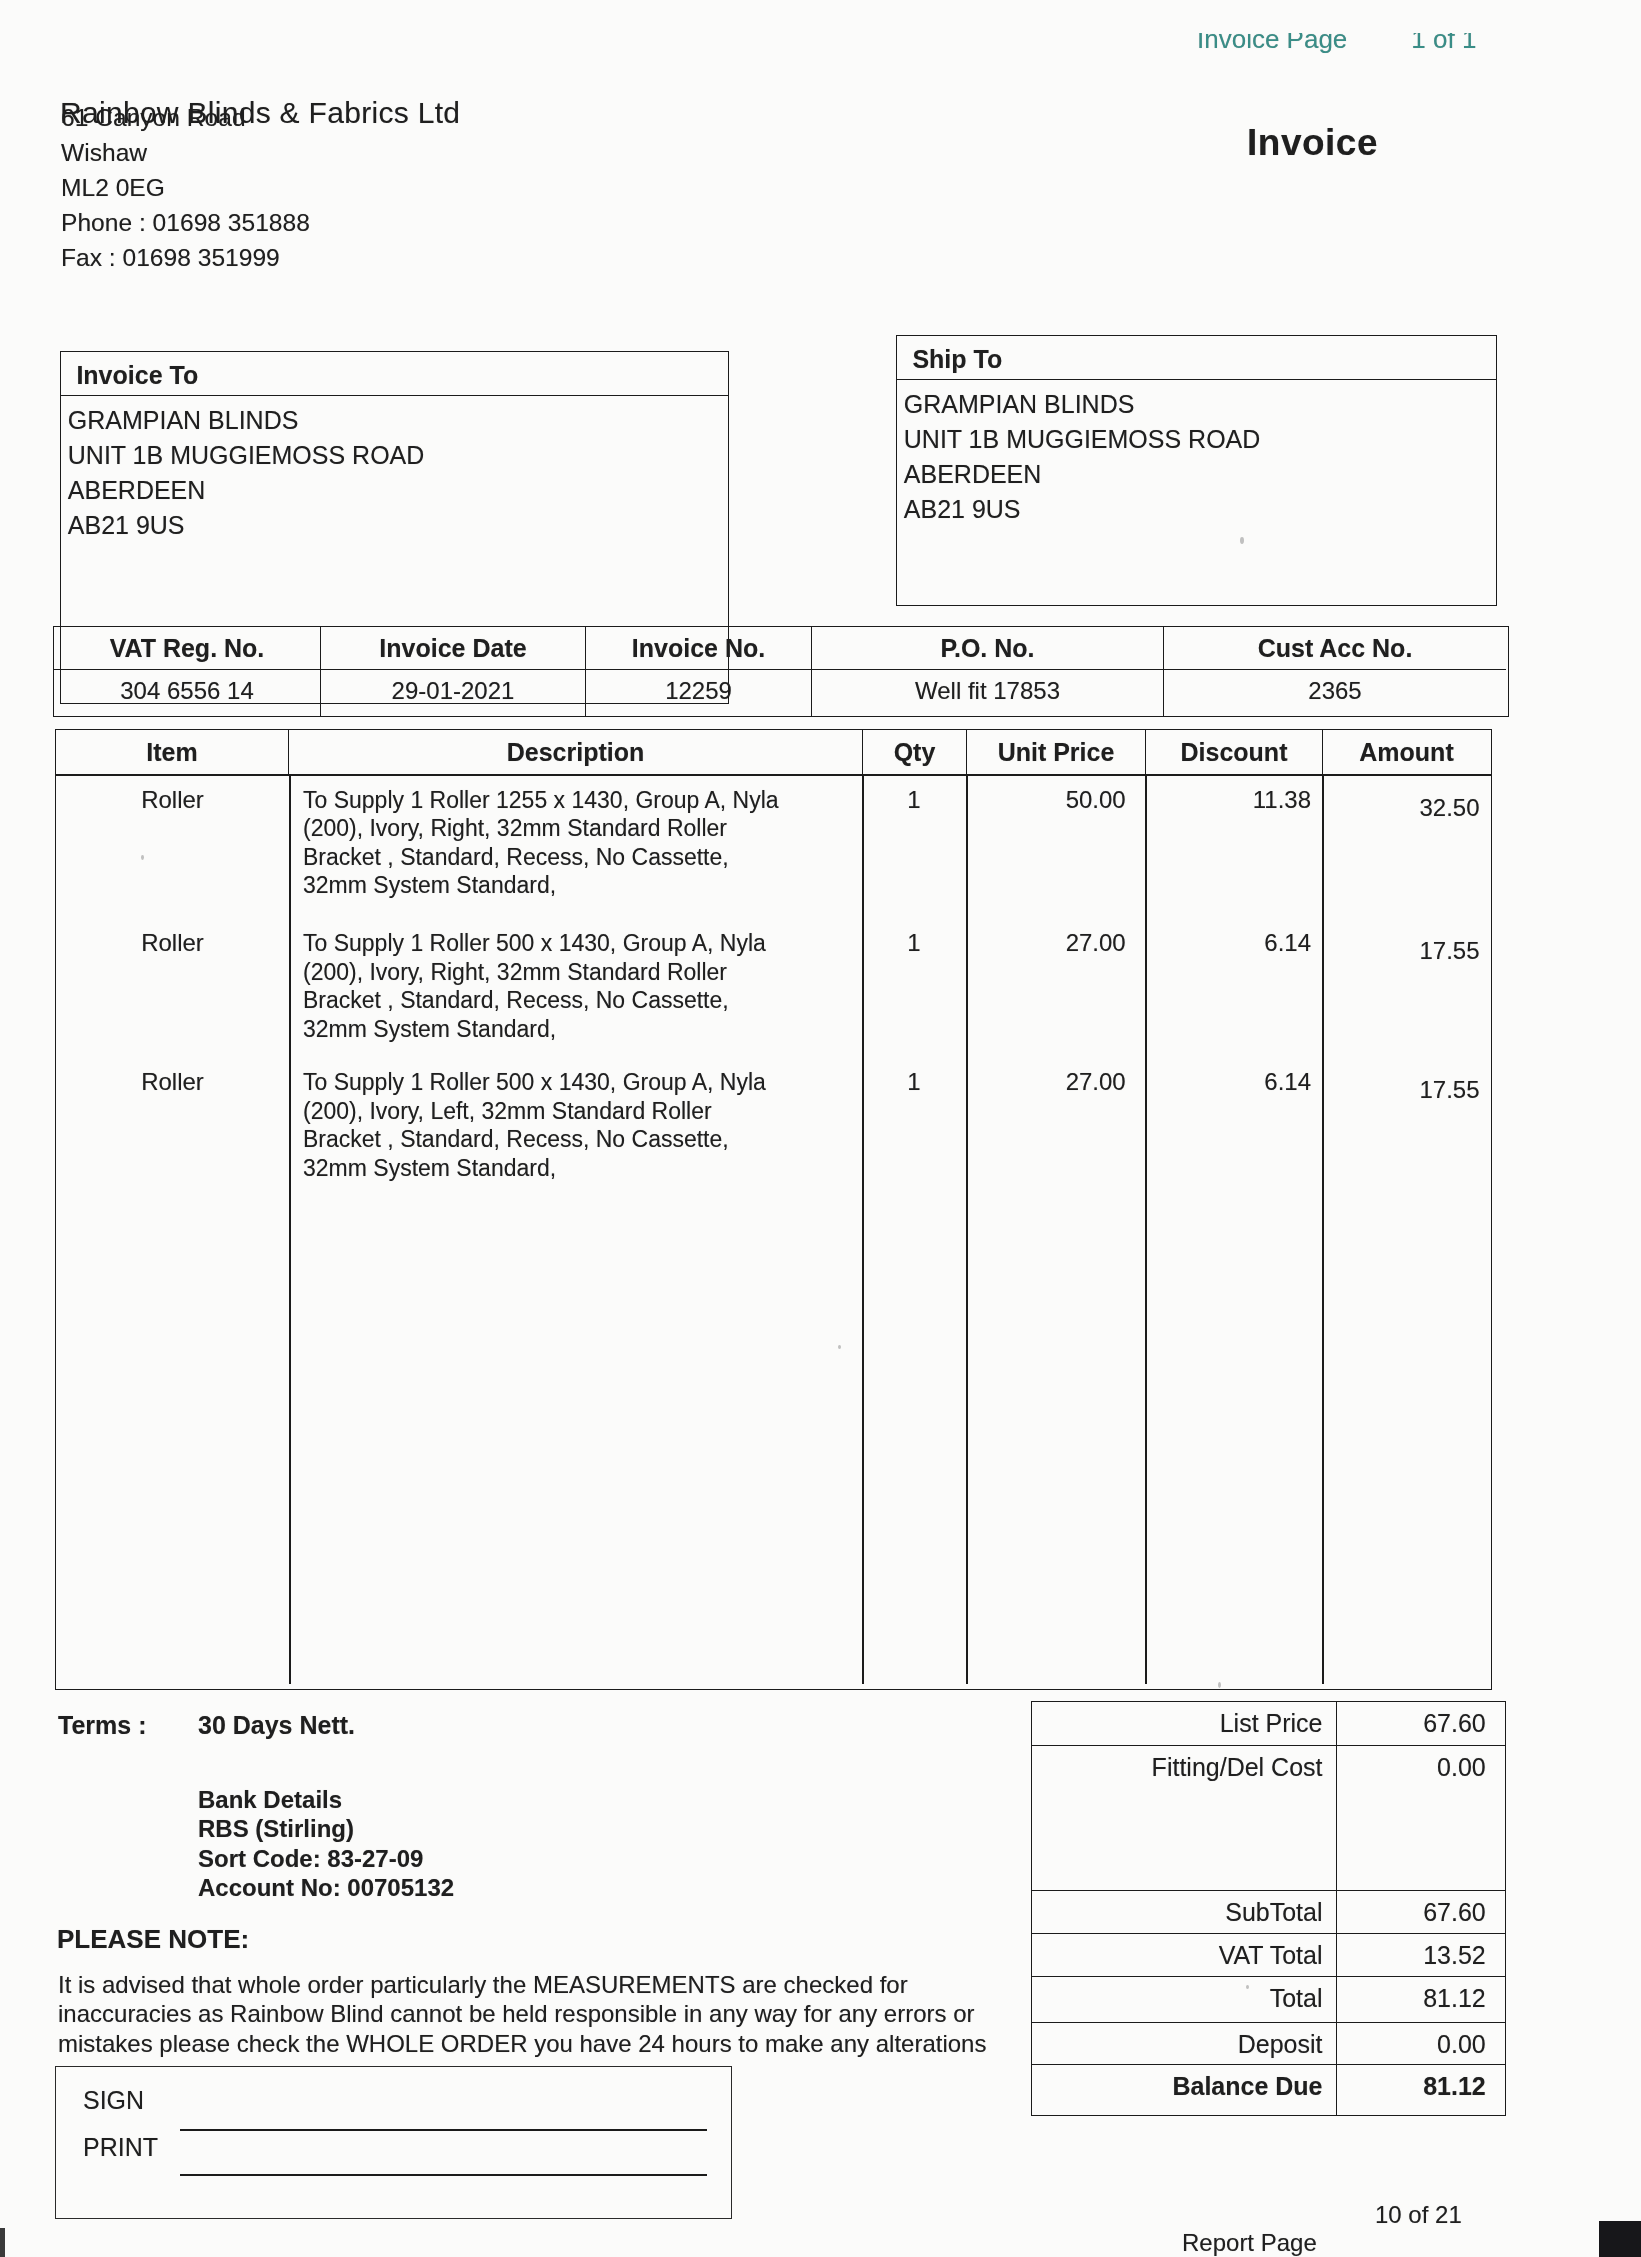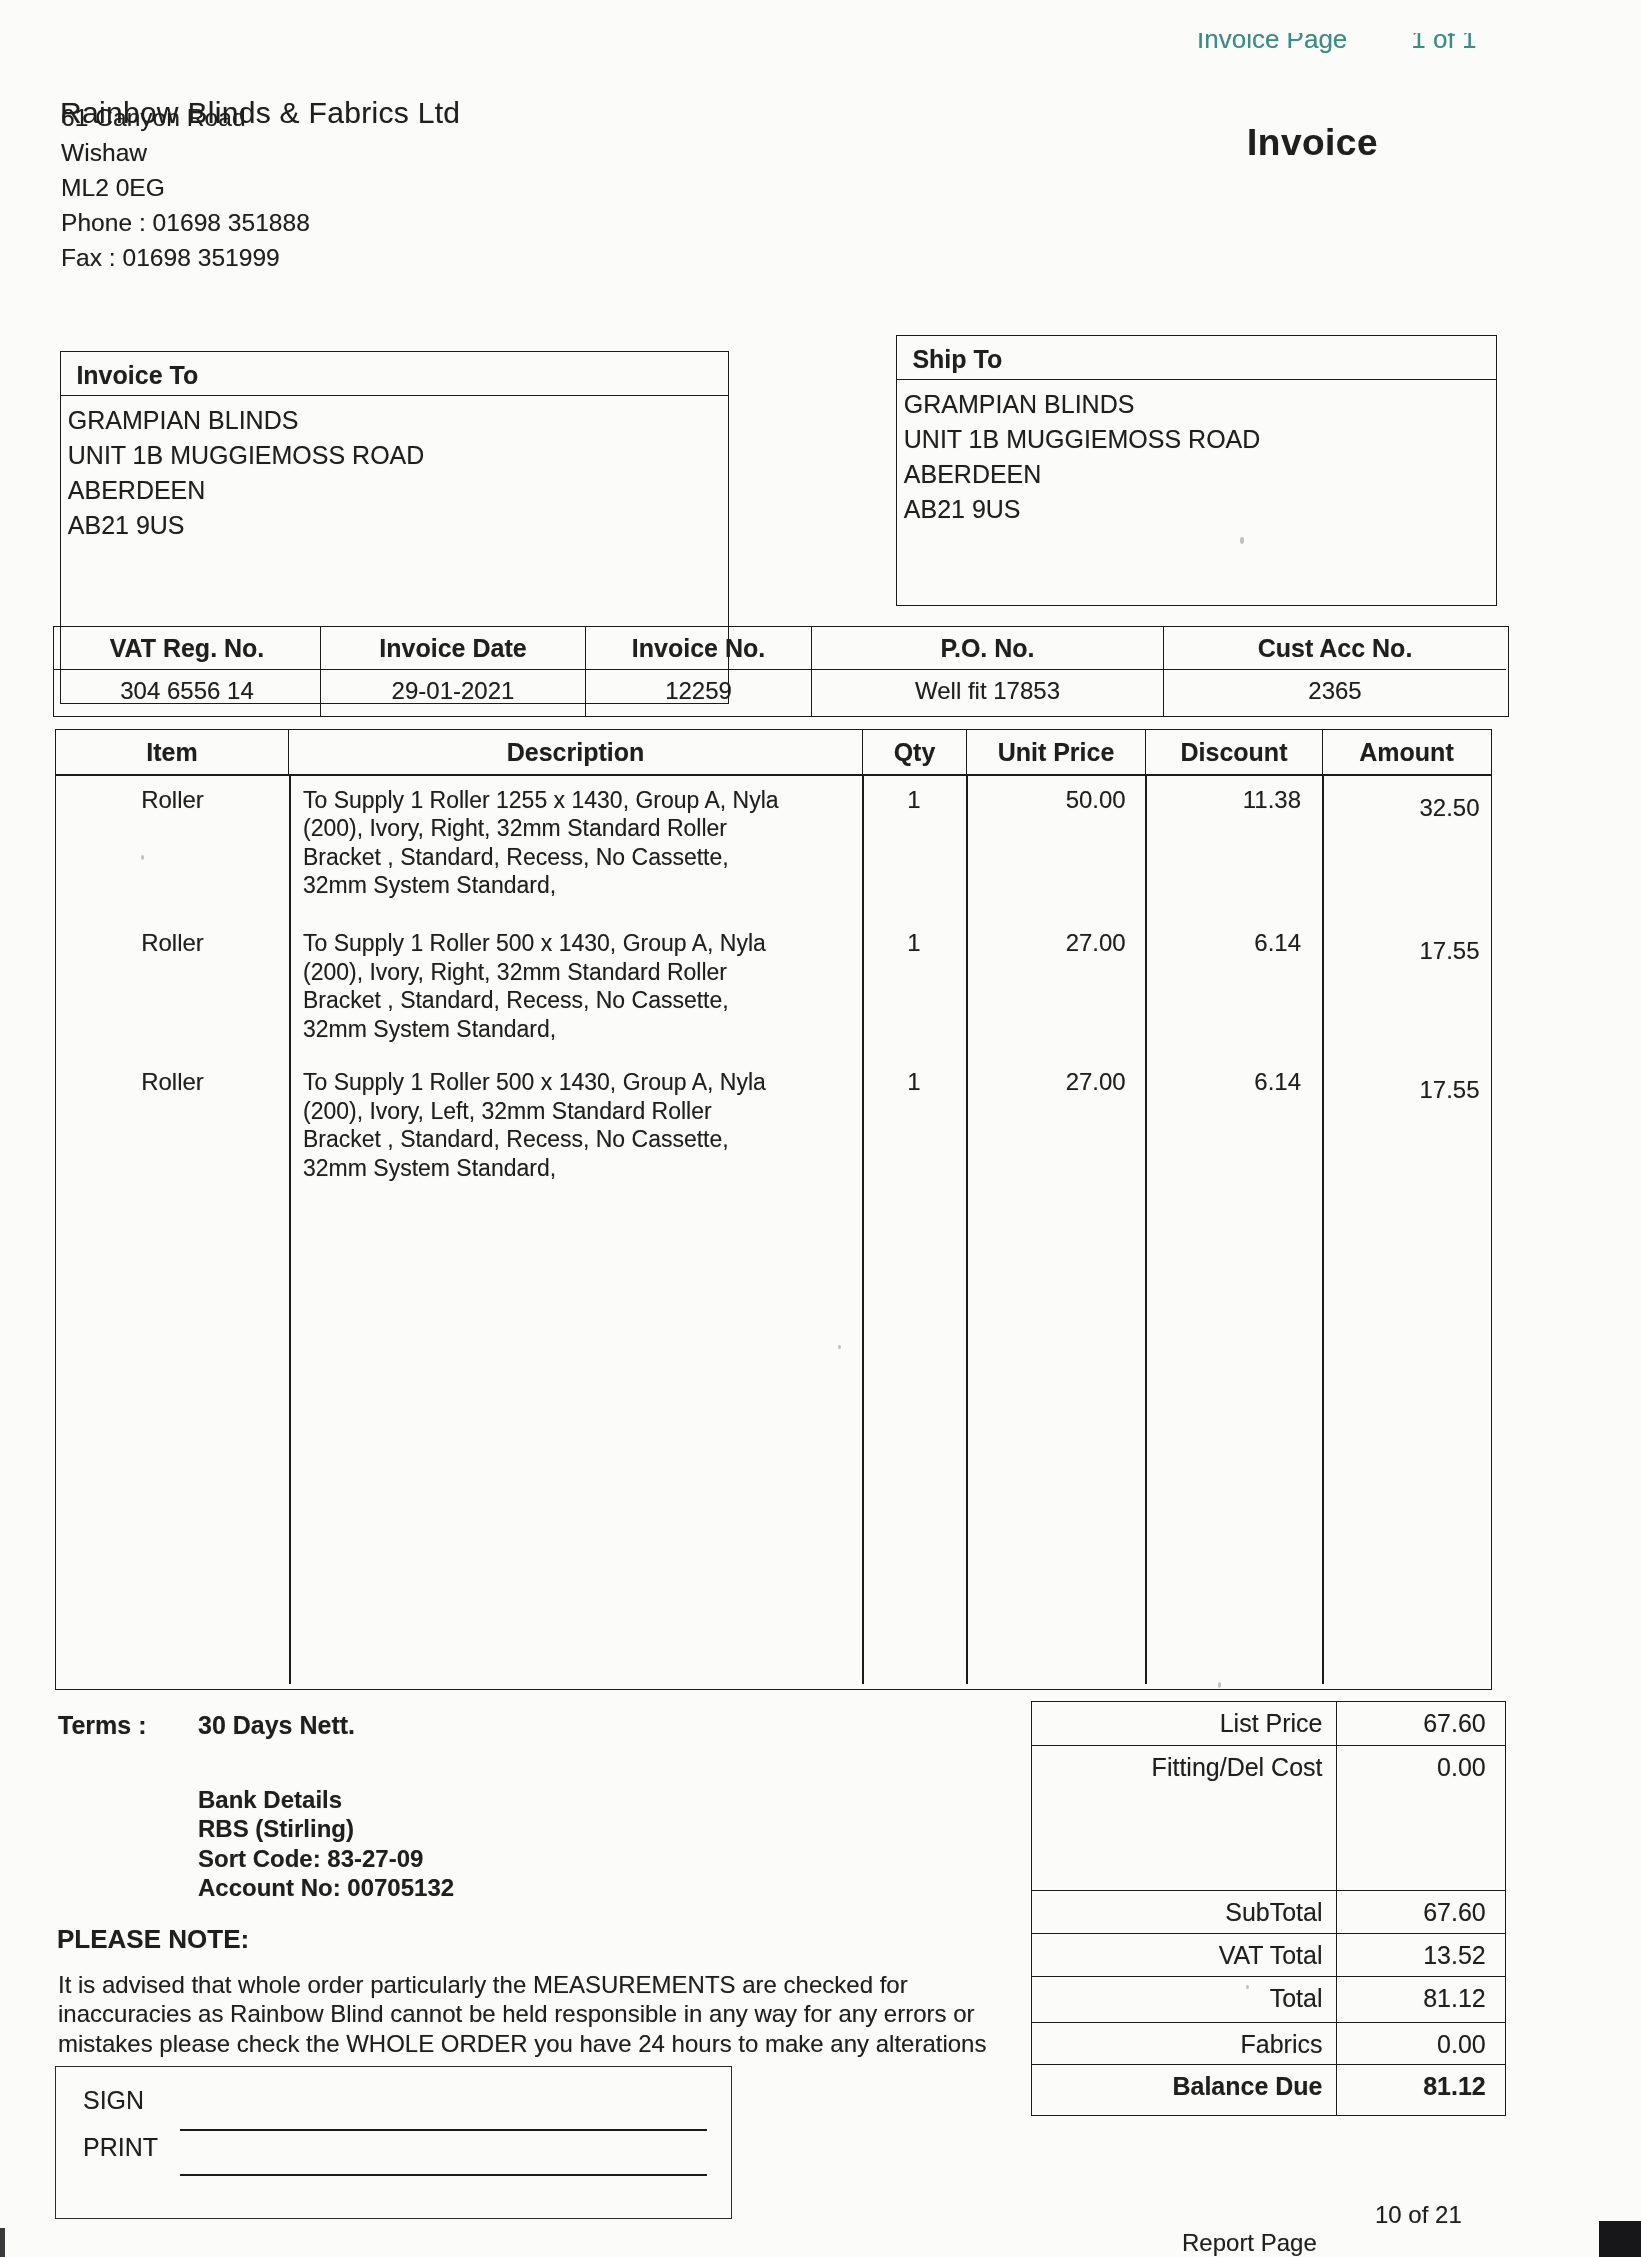--- a/index.html
+++ b/index.html
@@ -45,21 +45,21 @@
   .i-head { display: flex; height: 46px; border-bottom: 2.9px solid #1b1b1b; }
   .i-hc { font-weight: bold; font-size: 25px; display: flex; align-items: center; justify-content: center; }
   .i-hc:not(:last-child) { border-right: 1.9px solid #1b1b1b; }
   .i-body { position: relative; height: 908px; }
   .vline { position: absolute; top: 0; bottom: 0; width: 1.9px; background: #1b1b1b; }
   .i-row { position: absolute; left: 0; right: 0; }
   .c-item { position: absolute; left: 0; width: 233px; text-align: center; font-size: 24px; }
   .c-desc { position: absolute; left: 247px; width: 548px; font-size: 23px; line-height: 28.5px; }
   .c-qty  { position: absolute; left: 806px; width: 104px; text-align: center; font-size: 24px; }
   .c-up   { position: absolute; left: 910px; width: 179px; text-align: right; padding-right: 19.3px; font-size: 24px; }
-  .c-disc { position: absolute; left: 1089px; width: 177px; text-align: right; padding-right: 21px; font-size: 24px; }
+  .c-disc { position: absolute; left: 1089px; width: 177px; text-align: right; padding-right: 11px; font-size: 24px; }
   .c-amt  { position: absolute; left: 1266px; width: 171px; text-align: right; padding-right: 13.5px; font-size: 24px; margin-top: 8px; }
 
   
   .terms-label { left: 58px; top: 1711px; font-size: 25px; font-weight: bold; }
   .terms-value { left: 198px; top: 1711px; font-size: 25px; font-weight: bold; }
   .bank-lines { left: 198px; top: 1785px; font-size: 24px; line-height: 29.4px; font-weight: bold; }
   .note-label { left: 57px; top: 1924px; font-size: 26px; font-weight: bold; }
   .note-lines { left: 58px; top: 1970px; font-size: 24px; line-height: 29.4px; }
 
   
@@ -221,21 +221,21 @@
   </div>
   <div class="t-row" style="height:43px">
     <div class="t-l">VAT Total</div>
     <div class="t-v">13.52</div>
   </div>
   <div class="t-row" style="height:46px">
     <div class="t-l">Total</div>
     <div class="t-v">81.12</div>
   </div>
   <div class="t-row" style="height:42px">
-    <div class="t-l">Fabrics</div>
+    <div class="t-l">Deposit</div>
     <div class="t-v">0.00</div>
   </div>
   <div class="t-row t-bold" style="height:50px">
     <div class="t-l">Balance Due</div>
     <div class="t-v">81.12</div>
   </div>
 </div>
 
 <div class="abs sign-box">
   <div class="sig-label" style="top:19.3px">SIGN</div>

